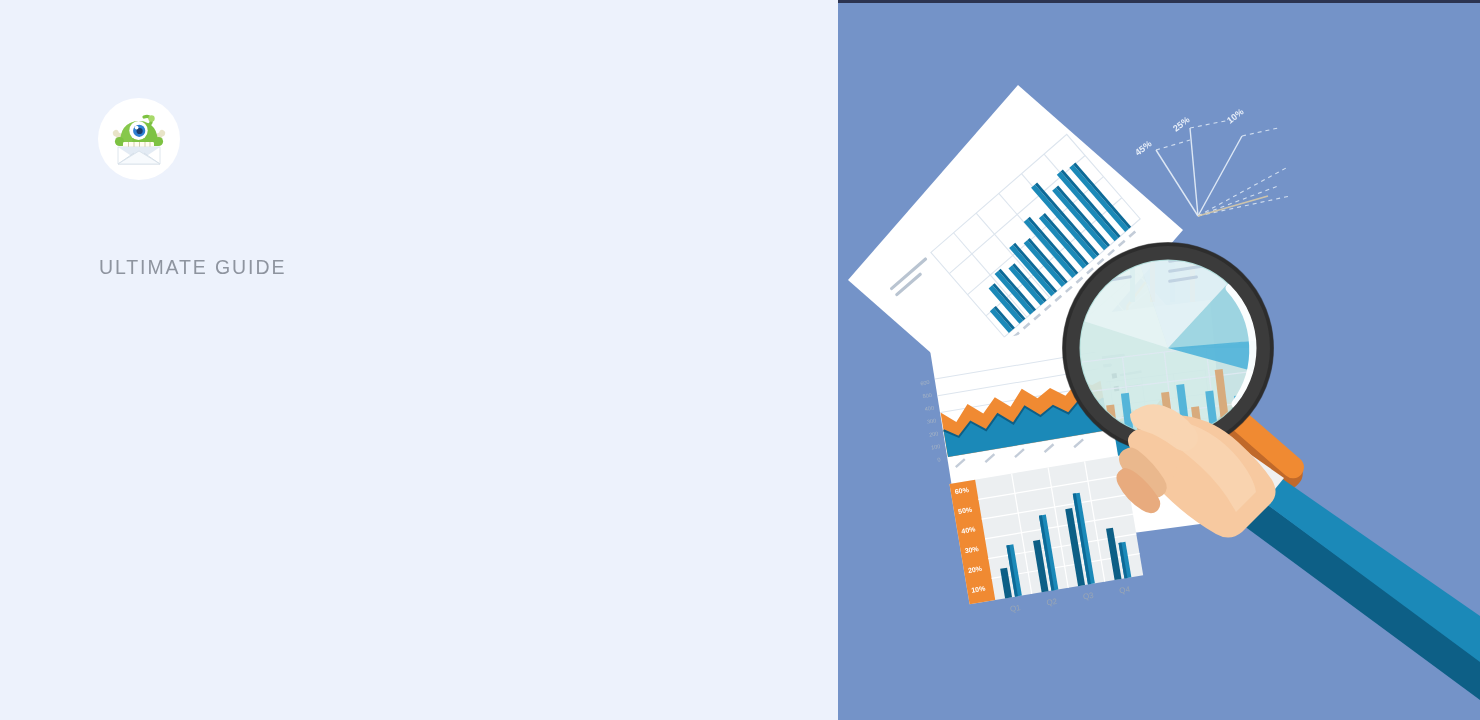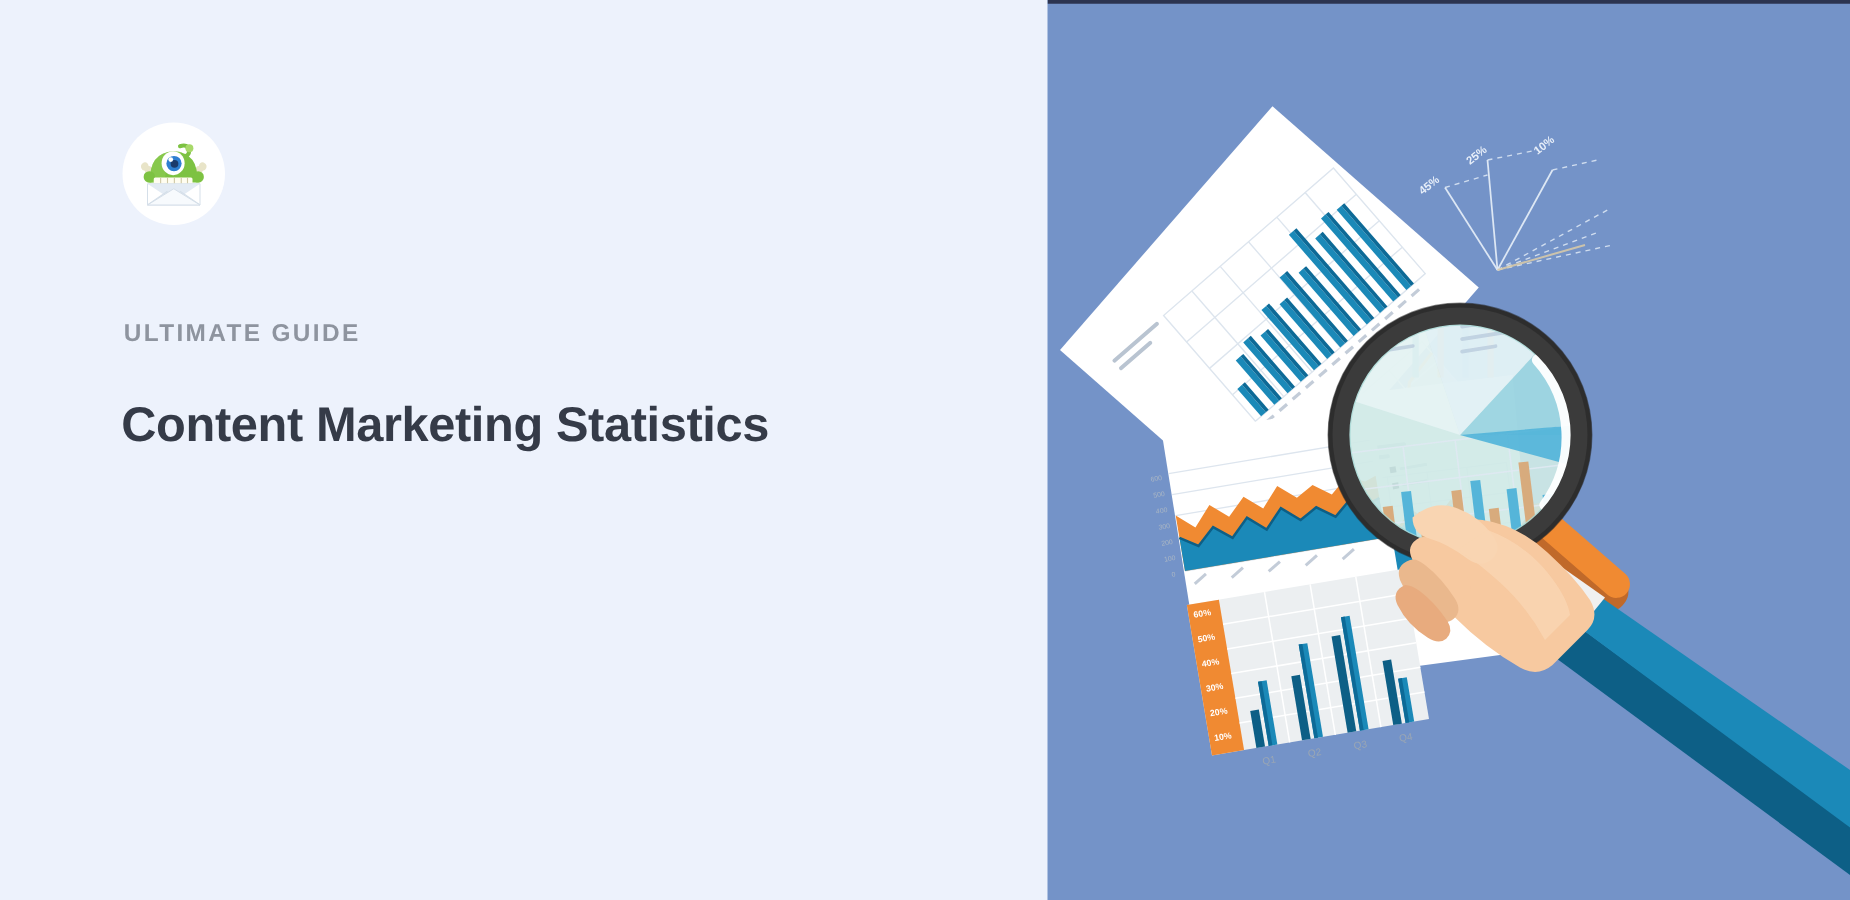--- a/index.html
+++ b/index.html
@@ -22,21 +22,21 @@
     width:82px;height:82px;
     border-radius:50%;
     background:#ffffff;
     display:flex;align-items:center;justify-content:center;
   }
   .logo-wrap svg{display:block;}
 
   .eyebrow{
     position:absolute;left:99px;top:258px;
     font-size:19.5px;
-    font-weight:bold;
+    font-weight:normal;
     letter-spacing:1.9px;
     color:#8e949f;
     text-transform:uppercase;
     line-height:1;
   }
   .headline{
     position:absolute;left:97px;top:318px;
     font-size:39px;
     font-weight:bold;
     color:#353b48;
@@ -111,21 +111,20 @@
         <path d="M12 41 l21 14 l21 -14 z" fill="#e3ebf4"></path>
 
         <path d="M12 58 l16 -11 M54 58 l-16 -11" stroke="#d5dfe9" stroke-width="1" fill="none"></path>
 
         <path d="M12 58 l21 -13 l21 13 z" fill="#f7fafd"></path>
         <path d="M12 58 l21 -13 l21 13 z" fill="none" stroke="#d5dfe9" stroke-width="0.8"></path>
       </svg>
     </div>
 
     <div class="eyebrow">ULTIMATE GUIDE</div>
-    <h1 class="headline">Content Marketing Statistics</h1>
   </div>
 
   <div class="right-panel">
     <div class="top-rule"></div>
 
     <div class="illustration">
       <svg width="642" height="720" viewBox="0 0 642 720">
         <defs>
           <clipPath id="lensClip">
               <circle cx="330" cy="348" r="92"></circle>

